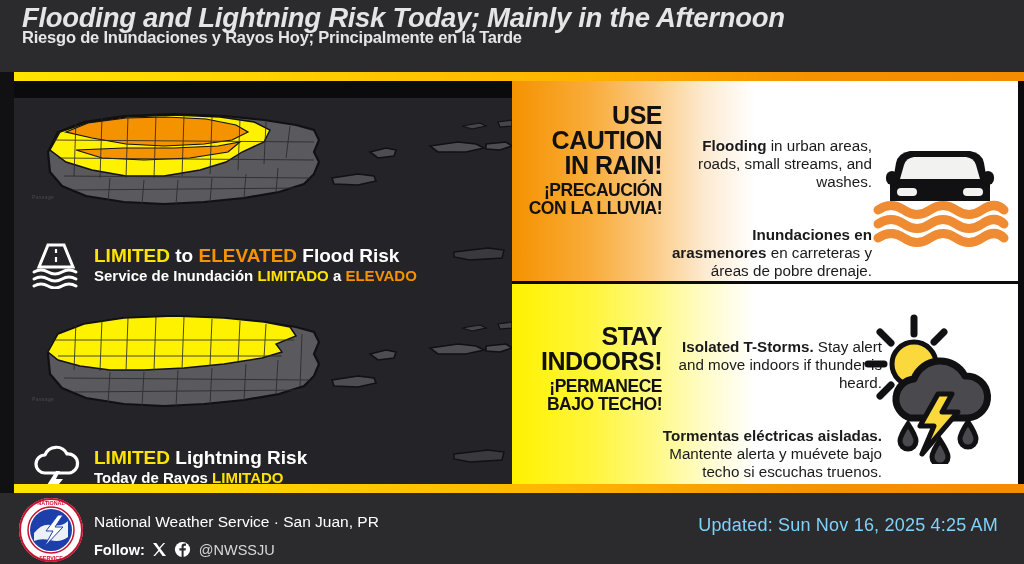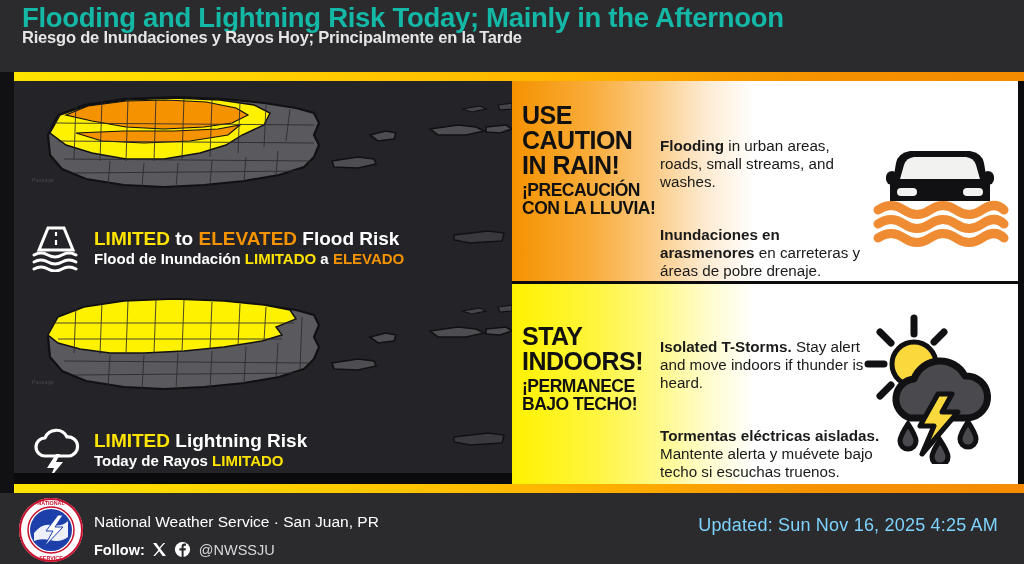--- a/index.html
+++ b/index.html
@@ -3,51 +3,51 @@
 <meta charset="utf-8">
 <style>
   html,body{margin:0;padding:0;background:#000;}
   body{width:1024px;height:564px;overflow:hidden;
        font-family:"Liberation Sans","DejaVu Sans",sans-serif;}
 
   .graphic{position:relative;width:1024px;height:564px;background:#0b0b0d;overflow:hidden;}
 
   
   .header{position:absolute;left:0;top:0;width:1024px;height:72px;background:#2b2b2e;}
-  .title{position:absolute;left:22px;top:2px;width:980px;color:#14b8a6;
-         font-size:27.5px;font-weight:bold;letter-spacing:-.3px;white-space:nowrap;}
+  .title{position:absolute;left:22px;top:2px;width:980px;color:#e5e5e5;
+         font-size:27.5px;font-weight:bold;letter-spacing:-.3px;white-space:nowrap;font-style:italic;}
   .subtitle{position:absolute;left:22px;top:28px;width:980px;color:#e5e5e5;
             font-size:16.5px;font-weight:bold;letter-spacing:-.2px;white-space:nowrap;}
 
   .goldbar{position:absolute;left:14px;width:1010px;height:9px;
            background:linear-gradient(90deg,#ffe400 0%,#ffd400 22%,#ffb400 55%,#f59200 80%,#f58b00 100%);}
   .goldbar.top{top:72px;}
   .goldbar.bottom{top:484px;}
 
   .leftstrip{position:absolute;left:0;top:0;width:14px;height:564px;background:#111114;}
   .rightstrip{position:absolute;left:1018px;top:81px;width:6px;height:403px;background:#0b0b0d;}
 
   
-  .mapcol{position:absolute;left:14px;top:81px;width:498px;height:392px;background:#242428;overflow:hidden;}
+  .mapcol{position:absolute;left:14px;top:98px;width:498px;height:392px;background:#242428;overflow:hidden;}
   .mappanel{position:absolute;left:0;width:498px;height:201px;}
   .mappanel.one{top:0;}
   .mappanel.two{top:202px;}
   .mapsvg{position:absolute;left:0;top:-6px;width:498px;height:185px;}
   .passage{position:absolute;left:18px;top:96px;font-size:5px;color:#4a4a4e;letter-spacing:.4px;}
 
   .legend{position:absolute;left:16px;bottom:10px;display:flex;align-items:center;gap:12px;}
   .legend .licon{width:52px;height:48px;flex:0 0 auto;}
   .legend .ltext{line-height:1.12;}
   .l1{font-size:19px;font-weight:bold;color:#fff;white-space:nowrap;}
   .l2{font-size:15px;font-weight:bold;color:#fff;white-space:nowrap;margin-top:1px;}
   .yw{color:#ffe400;}
   .og{color:#f59200;}
 
   
-  .infocol{position:absolute;left:512px;top:81px;width:512px;height:403px;}
+  .infocol{position:absolute;left:512px;top:81px;width:512px;height:403px;text-align:right;}
   .infopanel{position:absolute;left:0;width:506px;height:200px;overflow:hidden;}
   .infopanel.one{top:0;background:linear-gradient(90deg,#f59200 0%,#f9ad3c 16%,#fbcb86 28%,#fdead0 38%,#fff 48%,#fff 100%);}
   .infopanel.two{top:203px;background:linear-gradient(90deg,#fff200 0%,#fff53c 16%,#fff983 28%,#fffcc8 38%,#fff 48%,#fff 100%);}
 
   .shout{position:absolute;left:10px;top:22px;width:140px;color:#111;line-height:1.0;}
   .shout .en{font-size:25px;font-weight:bold;letter-spacing:-.5px;}
   .shout .es{font-size:17.5px;font-weight:bold;letter-spacing:-.5px;margin-top:4px;}
   .infopanel.two .shout{top:40px;}
 
   .body{position:absolute;left:148px;top:20px;width:212px;color:#1a1a1a;font-size:15.2px;line-height:1.17;}
@@ -140,21 +140,21 @@
         <svg class="licon" viewBox="0 0 52 48">
           <path d="M18 4 L34 4 L43 26 L9 26 Z" fill="none" stroke="#fff" stroke-width="3"></path>
           <line x1="26" y1="8" x2="26" y2="12" stroke="#fff" stroke-width="2.2"></line>
           <line x1="26" y1="16" x2="26" y2="21" stroke="#fff" stroke-width="2.2"></line>
           <path d="M4 31 Q11 27 18 31 T32 31 T46 31" fill="none" stroke="#fff" stroke-width="3" stroke-linecap="round"></path>
           <path d="M4 38 Q11 34 18 38 T32 38 T46 38" fill="none" stroke="#fff" stroke-width="3" stroke-linecap="round"></path>
           <path d="M4 45 Q11 41 18 45 T32 45 T46 45" fill="none" stroke="#fff" stroke-width="3" stroke-linecap="round"></path>
         </svg>
         <div class="ltext">
           <div class="l1"><span class="yw">LIMITED</span><span> to </span><span class="og">ELEVATED</span><span> Flood Risk</span></div>
-          <div class="l2"><span>Flood de Inundación </span><span class="yw">LIMITADO</span><span> a </span><span class="og">ELEVADO</span></div>
+          <div class="l2"><span>Service de Inundación </span><span class="yw">LIMITADO</span><span> a </span><span class="og">ELEVADO</span></div>
         </div>
       </div>
     </div>
 
     <div class="mappanel two">
       <svg class="mapsvg" viewBox="0 0 498 185">
         <path d="M34 60 L44 40 L70 30 L110 24 L160 22 L210 24 L250 28 L282 33 L300 38 L305 48
                  L300 60 L305 70 L300 82 L290 92 L265 100 L230 106 L190 110 L150 112 L110 110
                  L72 104 L48 94 L36 80 Z" fill="#5a5a5e" stroke="#111114" stroke-width="2.2"></path>
 

